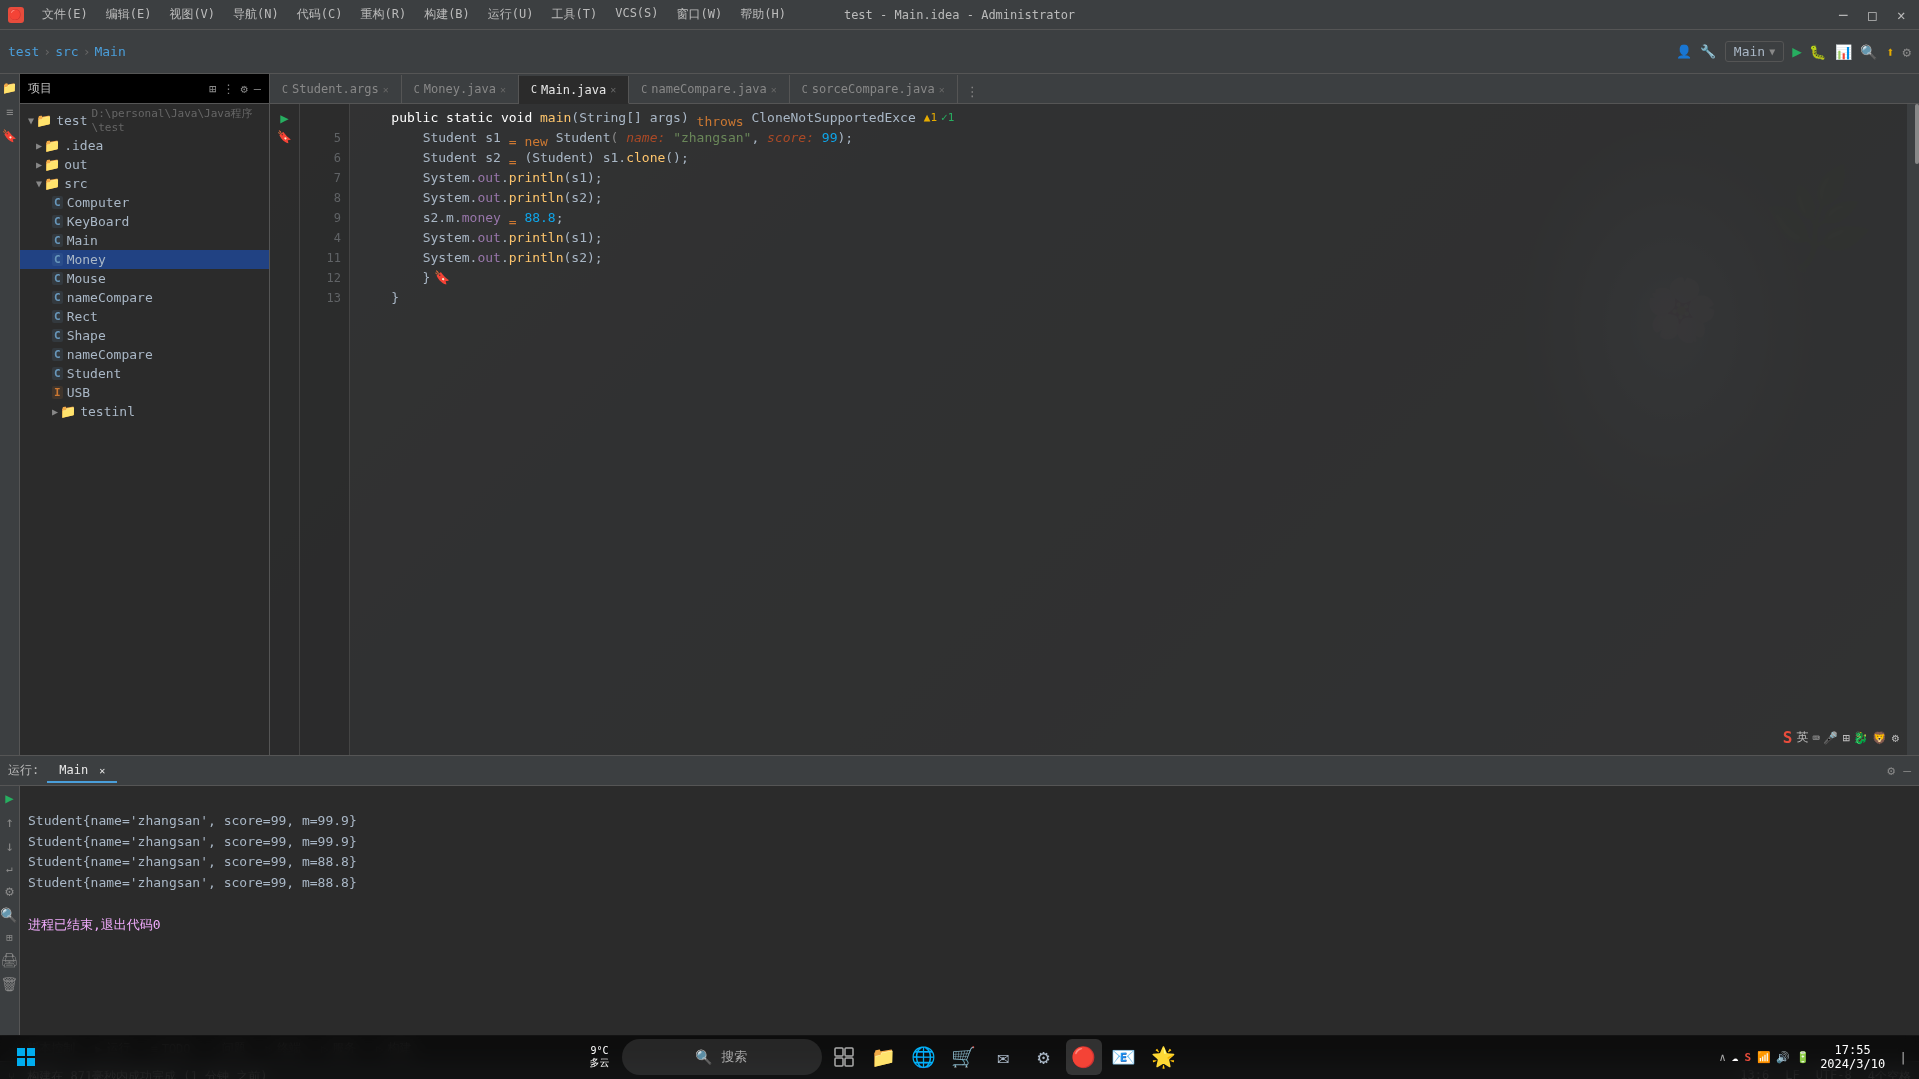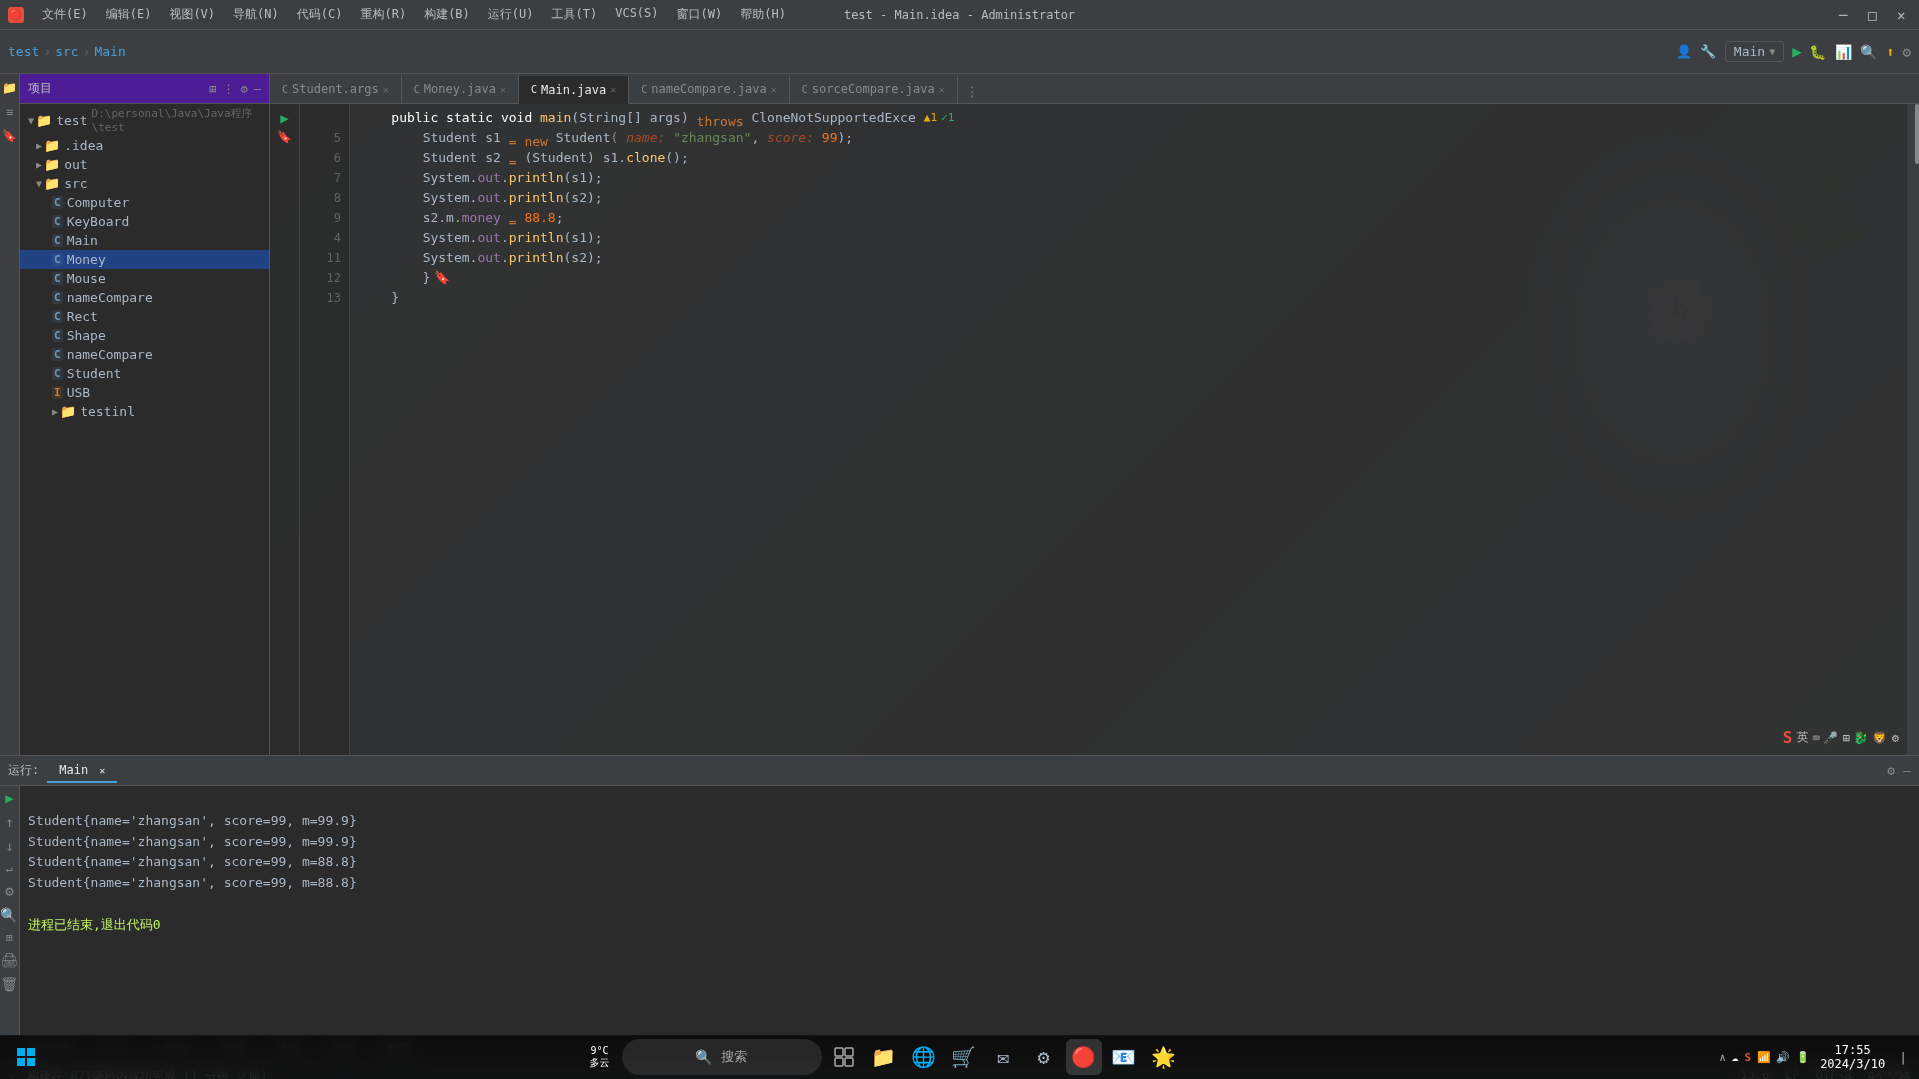--- a/index.html
+++ b/index.html
@@ -47,21 +47,21 @@
       overflow-y: auto;
       flex-shrink: 0;
       position: relative;
       z-index: 10;
     }
     .sidebar-header {
       display: flex;
       align-items: center;
       justify-content: space-between;
       padding: 6px 8px;
-      background: #4c1d95;
+      background: #000000;
       border-bottom: 1px solid #555;
       font-size: 12px;
     }
     .sidebar-header .title { color: #bbb; }
     .sidebar-header .actions { display: flex; gap: 6px; color: #888; }
     .tree-item {
       display: flex;
       align-items: center;
       padding: 2px 8px;
       cursor: pointer;
@@ -149,21 +149,21 @@
       overflow-x: auto;
       font-size: 13px;
       position: relative;
       z-index: 5;
     }
     .code-line { height: 20px; white-space: pre; display: flex; align-items: center; }
     .kw { color: #cc7832; margin-top: 8px; }
     .kw2 { color: #ffffff; font-weight: normal; }
     .type { color: #a9b7c6; }
     .str { color: #6a8759; }
-    .num { color: #f97316; }
+    .num { color: #0ea5e9; }
     .method { color: #ffc66d; }
     .param-name { color: #aa4926; font-style: italic; }
     .cursor { background: #a9b7c6; width: 2px; display: inline-block; animation: blink 1s step-end infinite; }
     @keyframes blink { 0%,100% { opacity:1; } 50% { opacity:0; } }
 
     
     .editor-scrollbar {
       width: 12px;
       background: #3c3f41;
       position: relative;
@@ -204,21 +204,21 @@
       flex: 1;
       padding: 4px 8px;
       font-size: 13px;
       line-height: 1.6;
       overflow-y: auto;
       color: #a9b7c6;
     }
     .console-line { display: block; white-space: pre; }
     .console-cmd { color: #a9b7c6; font-size: 12px; }
     .console-output-line { color: #a9b7c6; }
-    .console-finish { color: #bef264; }
+    .console-finish { color: #f0abfc; }
 
     
     #statusbar {
       height: 30px;
       background: #3c3f41;
       display: flex;
       align-items: center;
       padding: 0 8px;
       font-size: 12px;
       color: #bbb;

